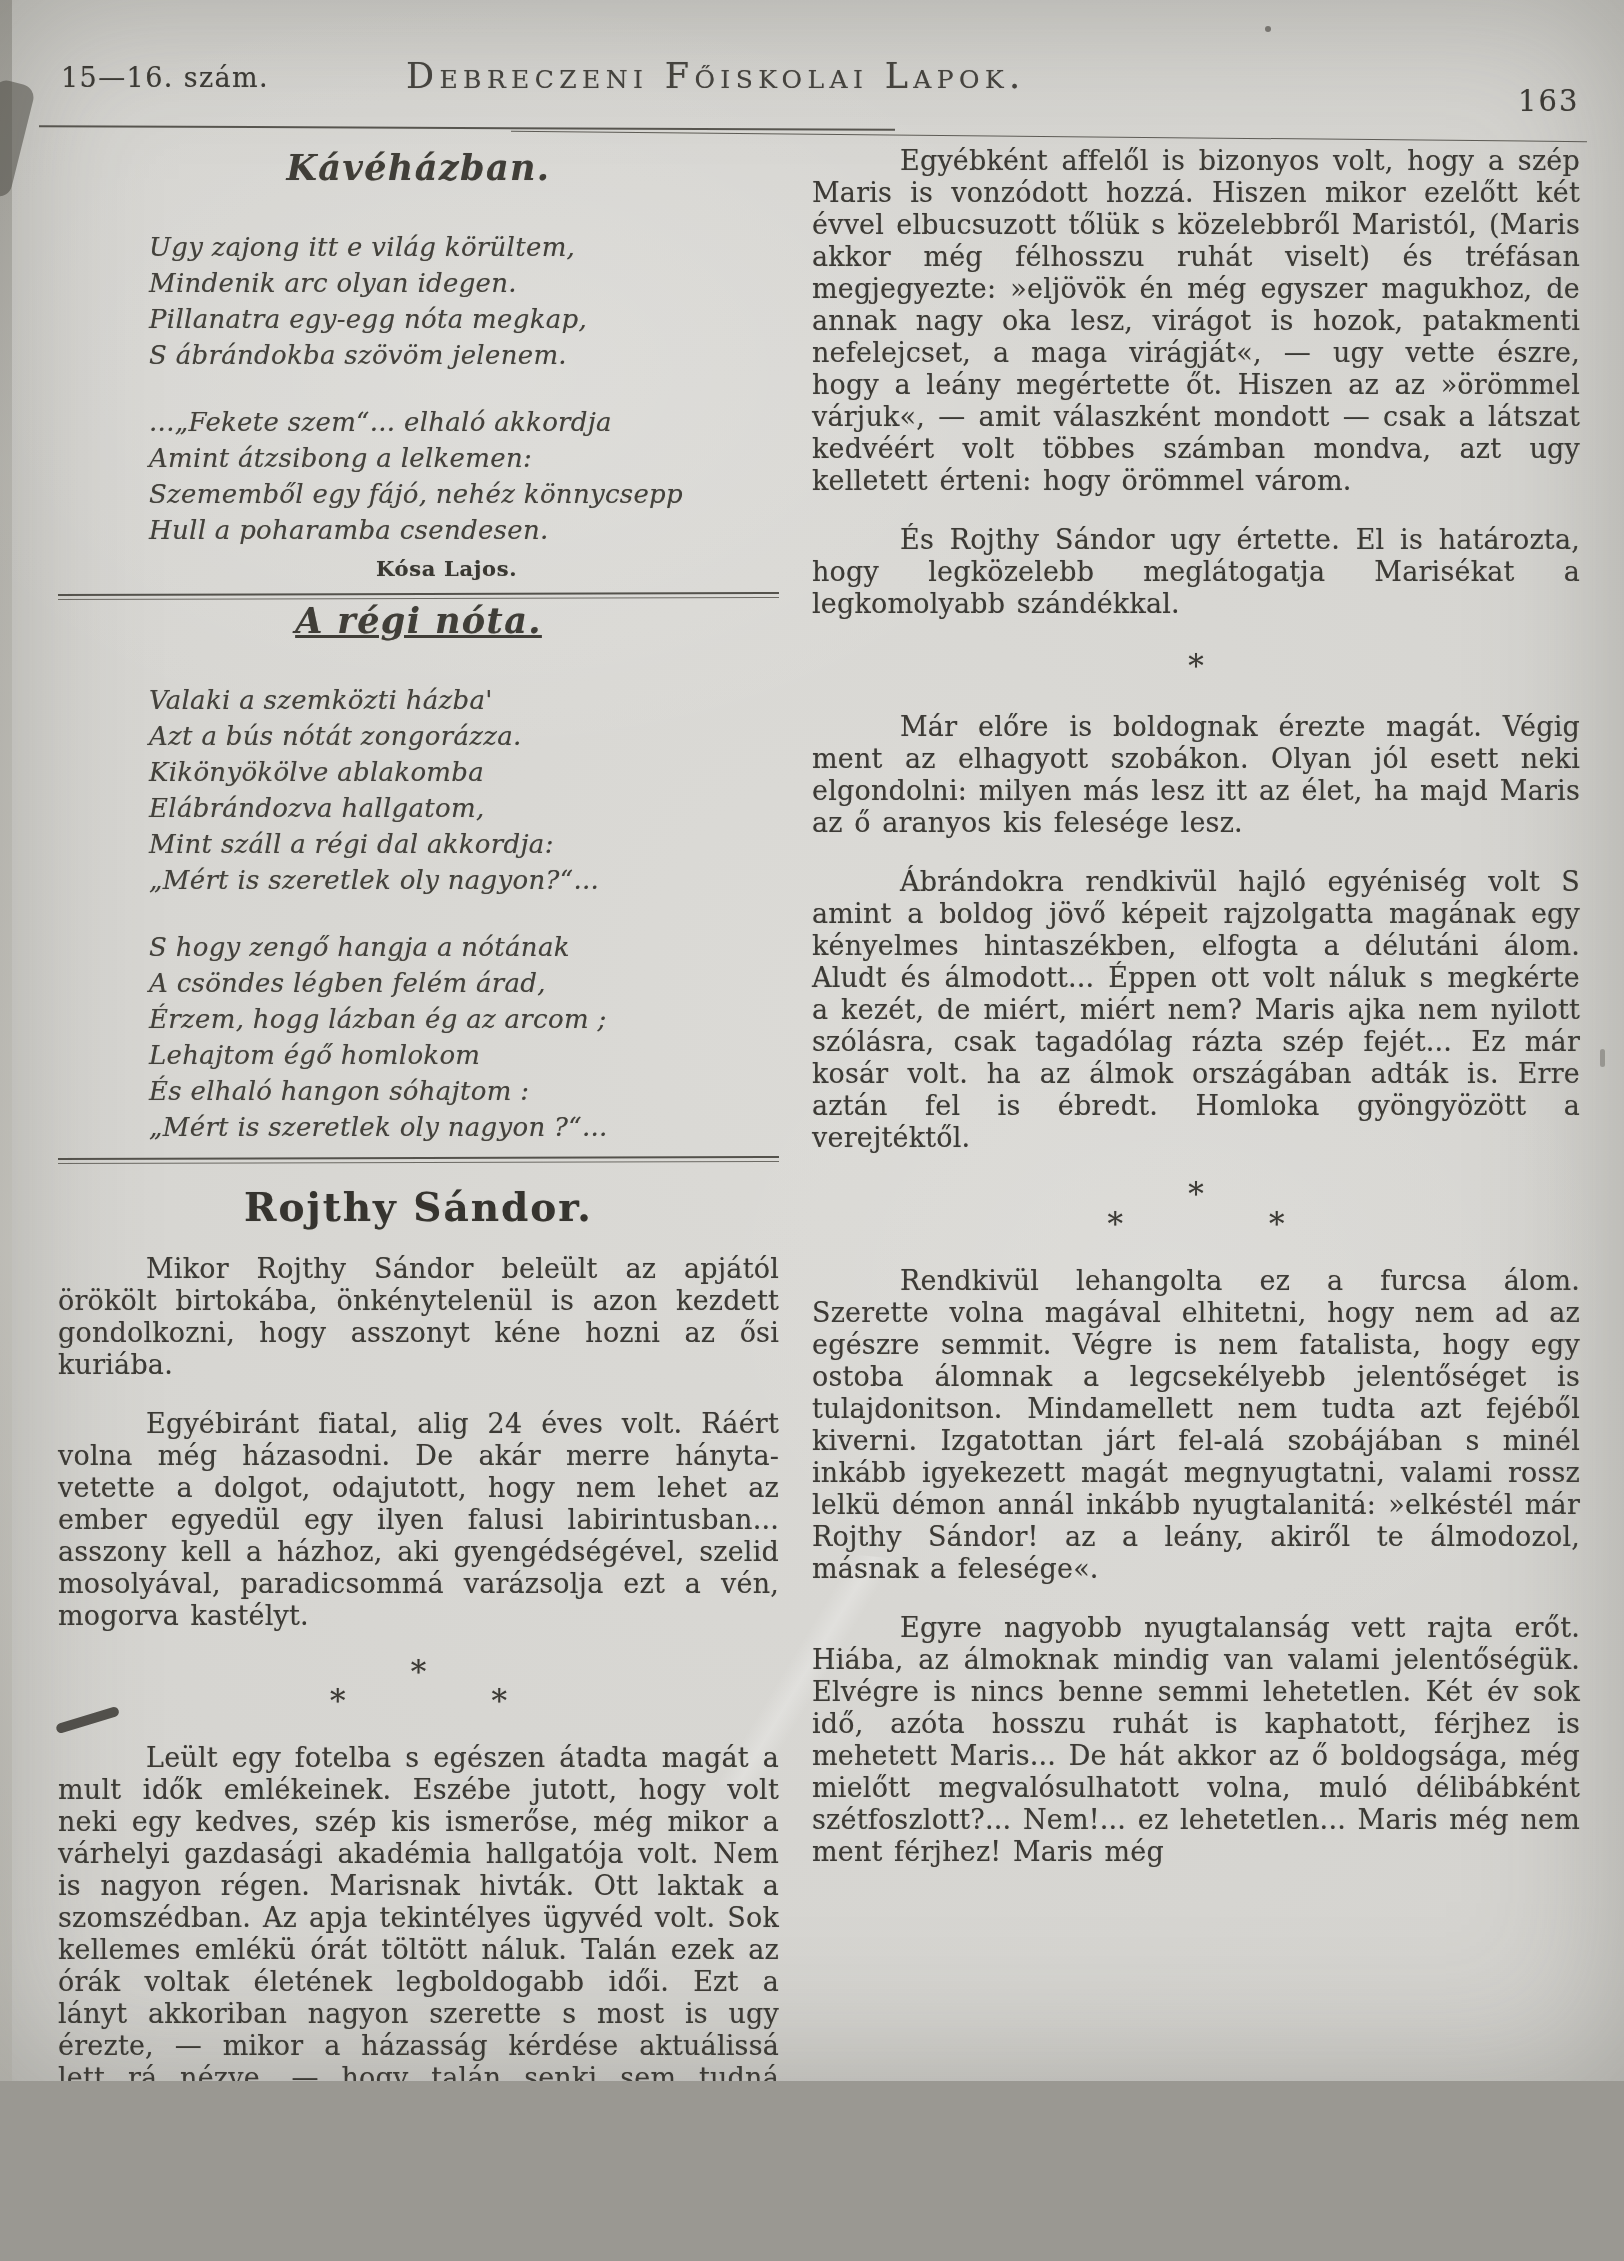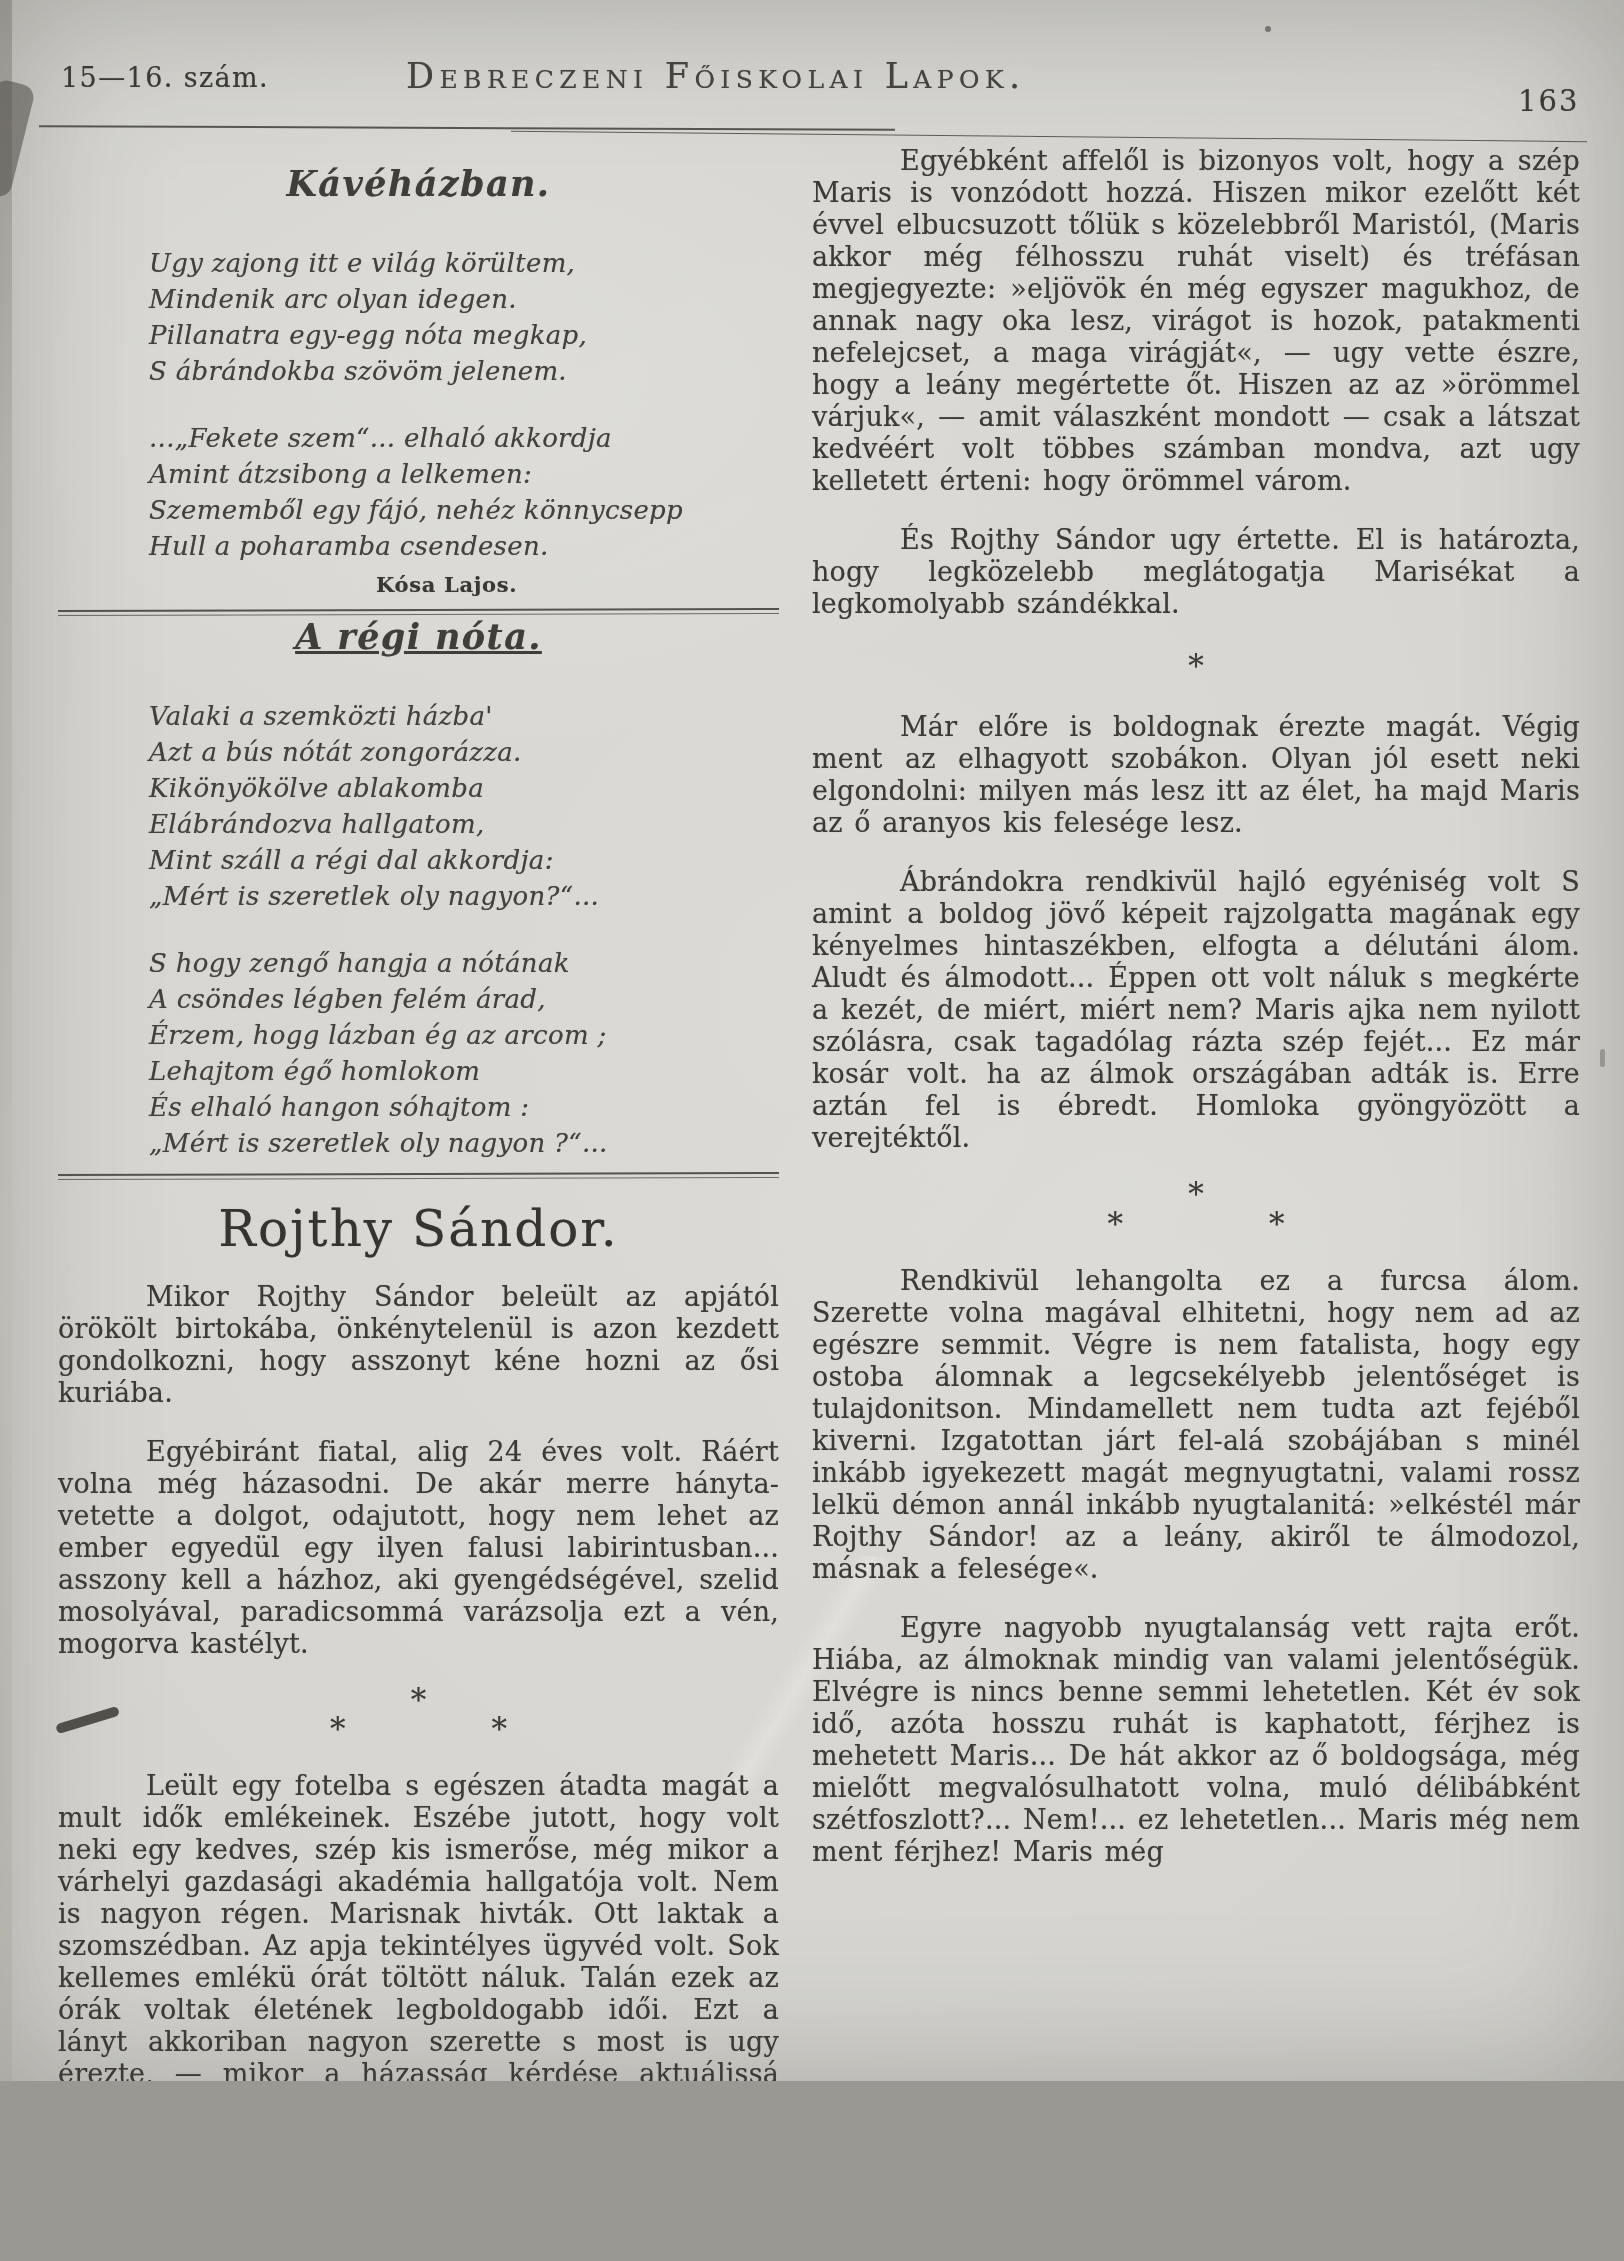--- a/index.html
+++ b/index.html
@@ -25,33 +25,33 @@
   .header-page-number{position:absolute;left:1518px;top:84px;font-size:29px;letter-spacing:2px;}
   .header-rule-a{position:absolute;left:39px;top:127px;width:856px;height:2px;background:#57554f;transform:rotate(0.25deg);}
   .header-rule-b{position:absolute;left:511px;top:136px;width:1076px;height:1.4px;background:#5d5b55;transform:rotate(0.55deg);}
 
   
   .col-left{position:absolute;left:58px;top:144px;width:721px;}
   .col-right{position:absolute;left:812px;top:145px;width:768px;}
 
   
   .poem-title{text-align:center;font-style:italic;font-weight:bold;font-size:35px;letter-spacing:1.4px;color:#403e38;}
-  .poem-title.first{margin-top:19px;}
+  .poem-title.first{margin-top:3px;}
   .poem-title.second{text-decoration:underline;}
   .stanza{
     font-style:italic;font-size:26px;line-height:36px;
     white-space:pre-line;padding-left:91px;letter-spacing:0.3px;color:#43413b;
   }
   .stanza.s1{margin-top:41px;}
   .stanza.s2{margin-top:31px;}
   .poem-author{font-weight:bold;font-size:21px;letter-spacing:0.7px;margin:8.1px 0 0 318px;color:#3a3832;}
   .rule-double{margin-top:12.2px;height:3.4px;border-top:2px solid #54524c;border-bottom:1.4px solid #6b6963;transform:rotate(-0.15deg);}
 
   
-  .story-title{text-align:center;font-weight:normal;font-size:50px;letter-spacing:2px;margin-top:20.3px;color:#36342f;}
+  .story-title{text-align:center;font-weight:bold;font-size:39px;letter-spacing:2px;margin-top:20.3px;color:#36342f;}
   .para{
     text-align:justify;text-align-last:left;
     font-size:27px;line-height:32px;text-indent:88px;
     word-spacing:2.7px;letter-spacing:0.2px;
   }
   .para.pt{margin-top:23px;}
   .asterisk-cluster{margin:13.5px 0 5.4px;}
   .ast-top{text-align:center;font-size:31px;line-height:27px;}
   .ast-bottom{display:flex;justify-content:center;gap:146px;font-size:31px;line-height:27px;margin-top:2.7px;}
   .asterisk-single{text-align:center;font-size:31px;margin:28.4px 0 24.4px;}

